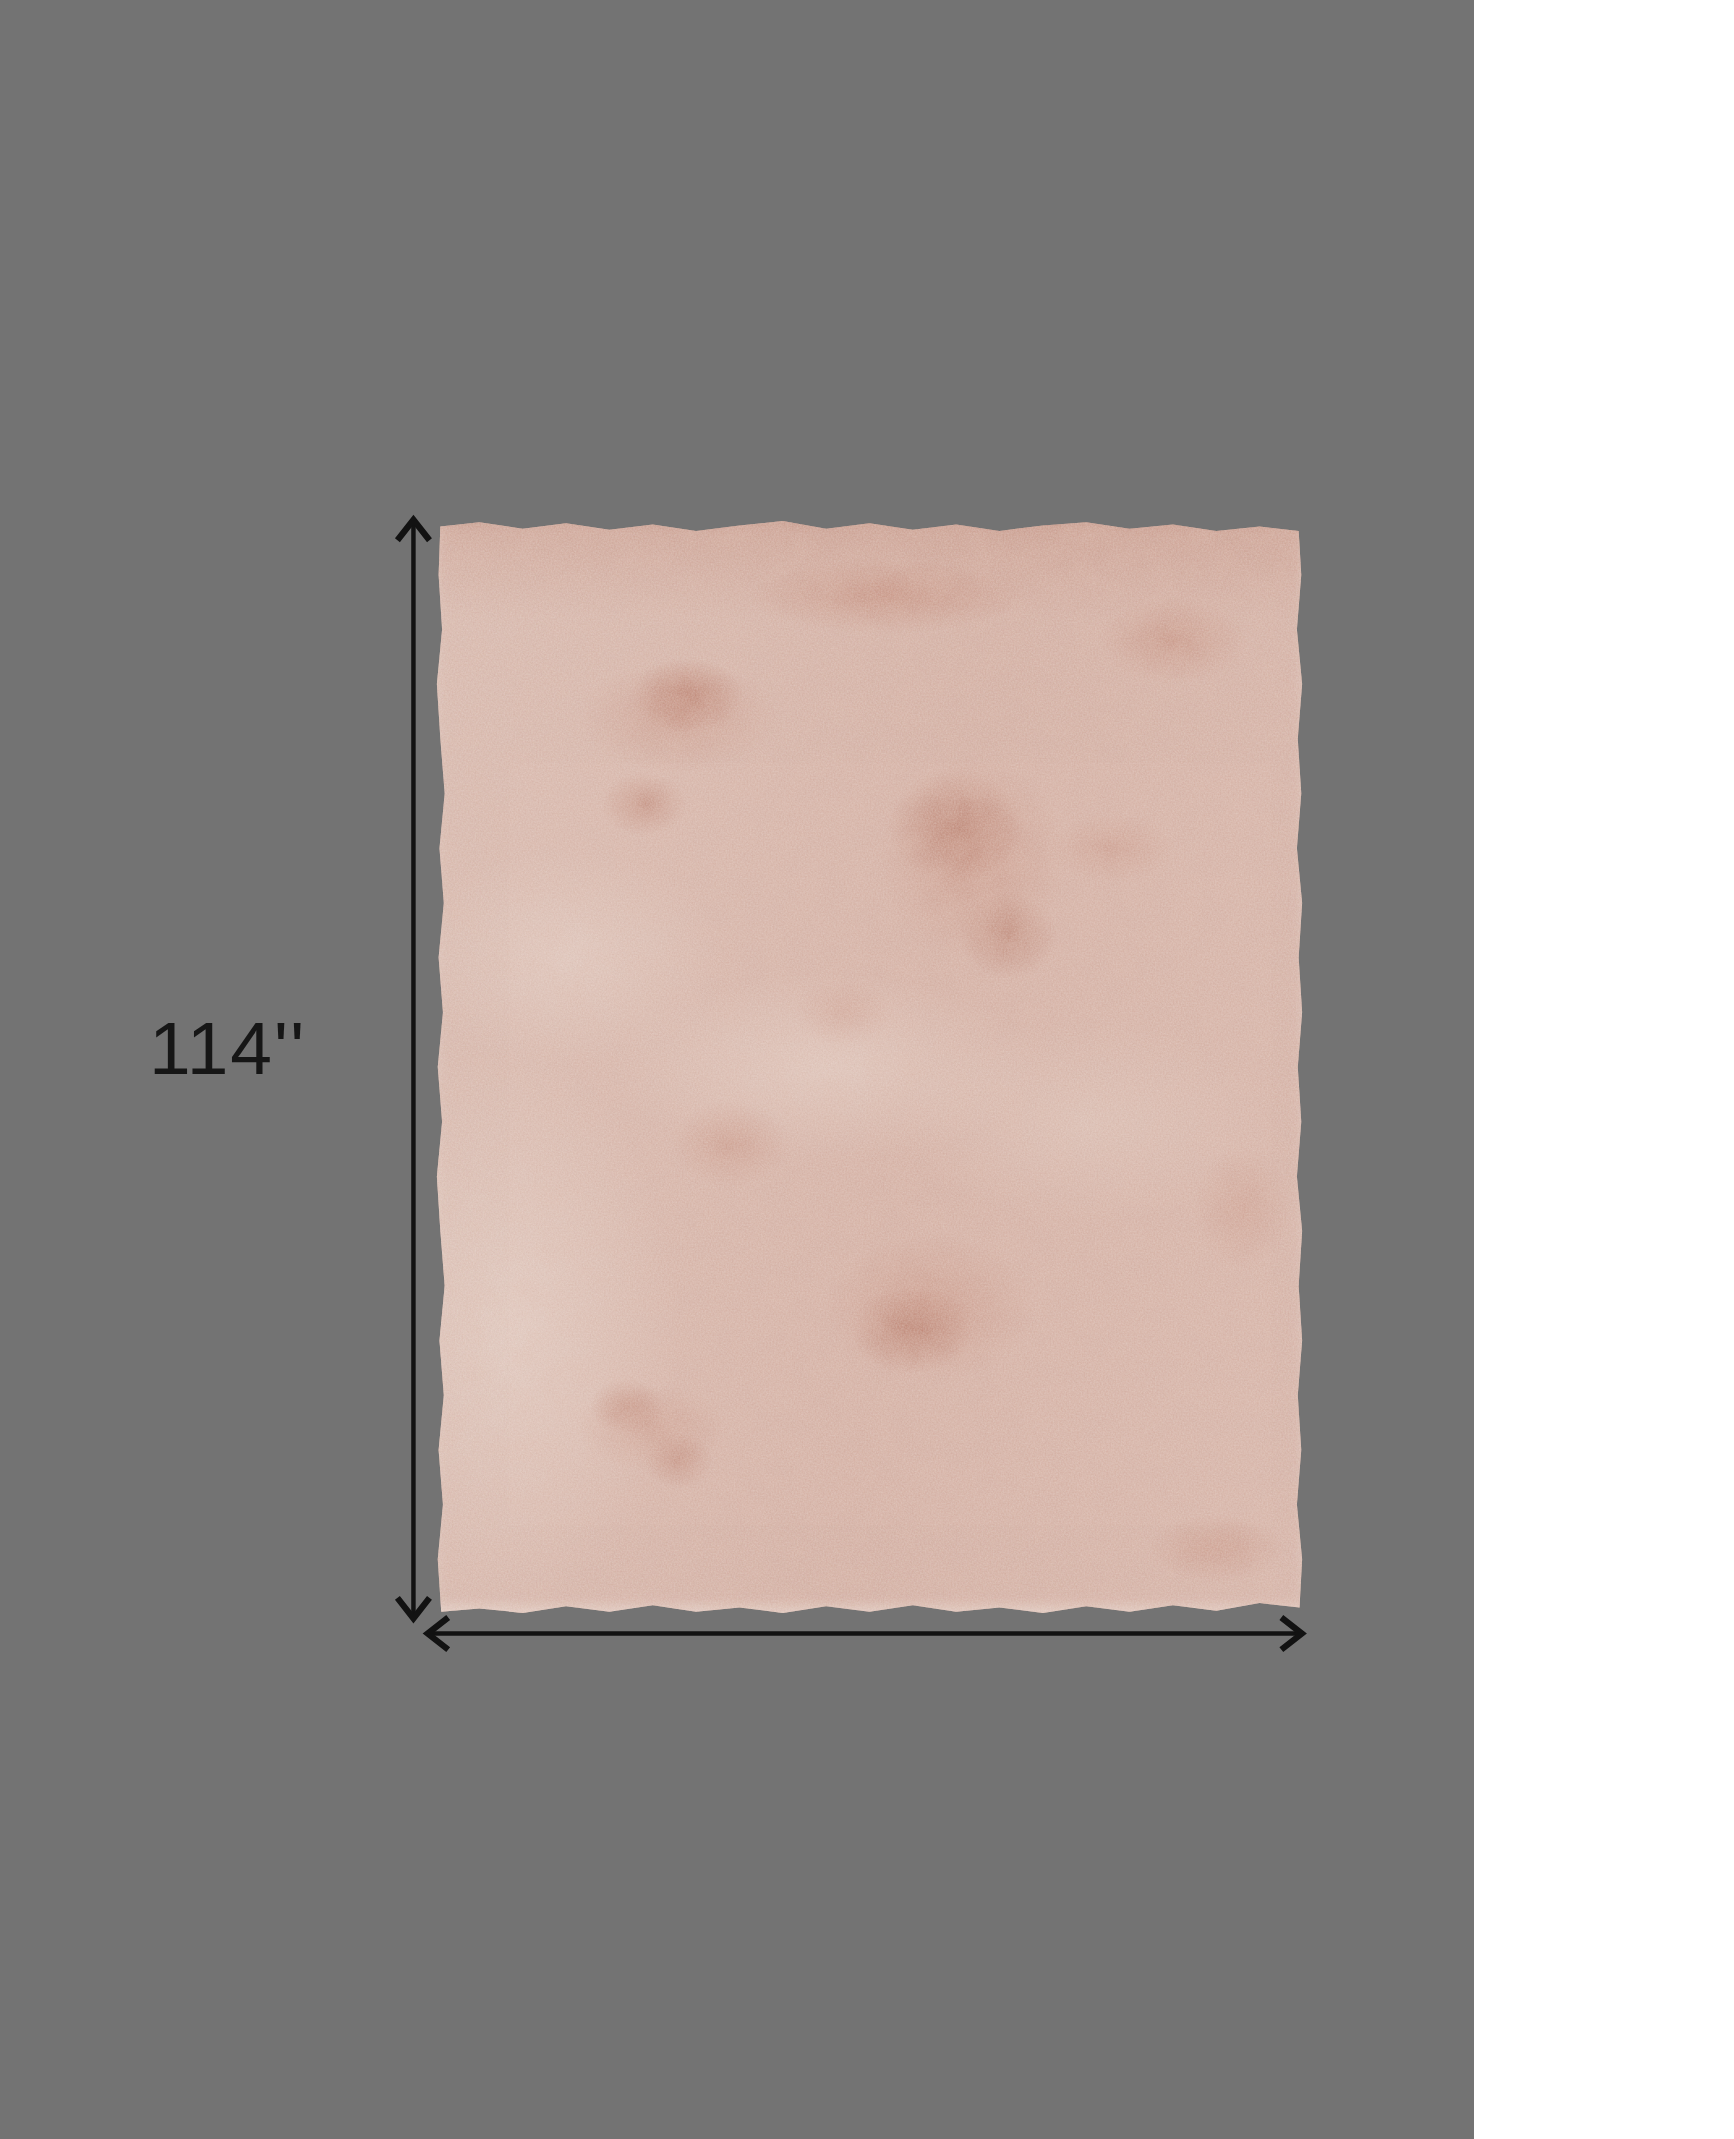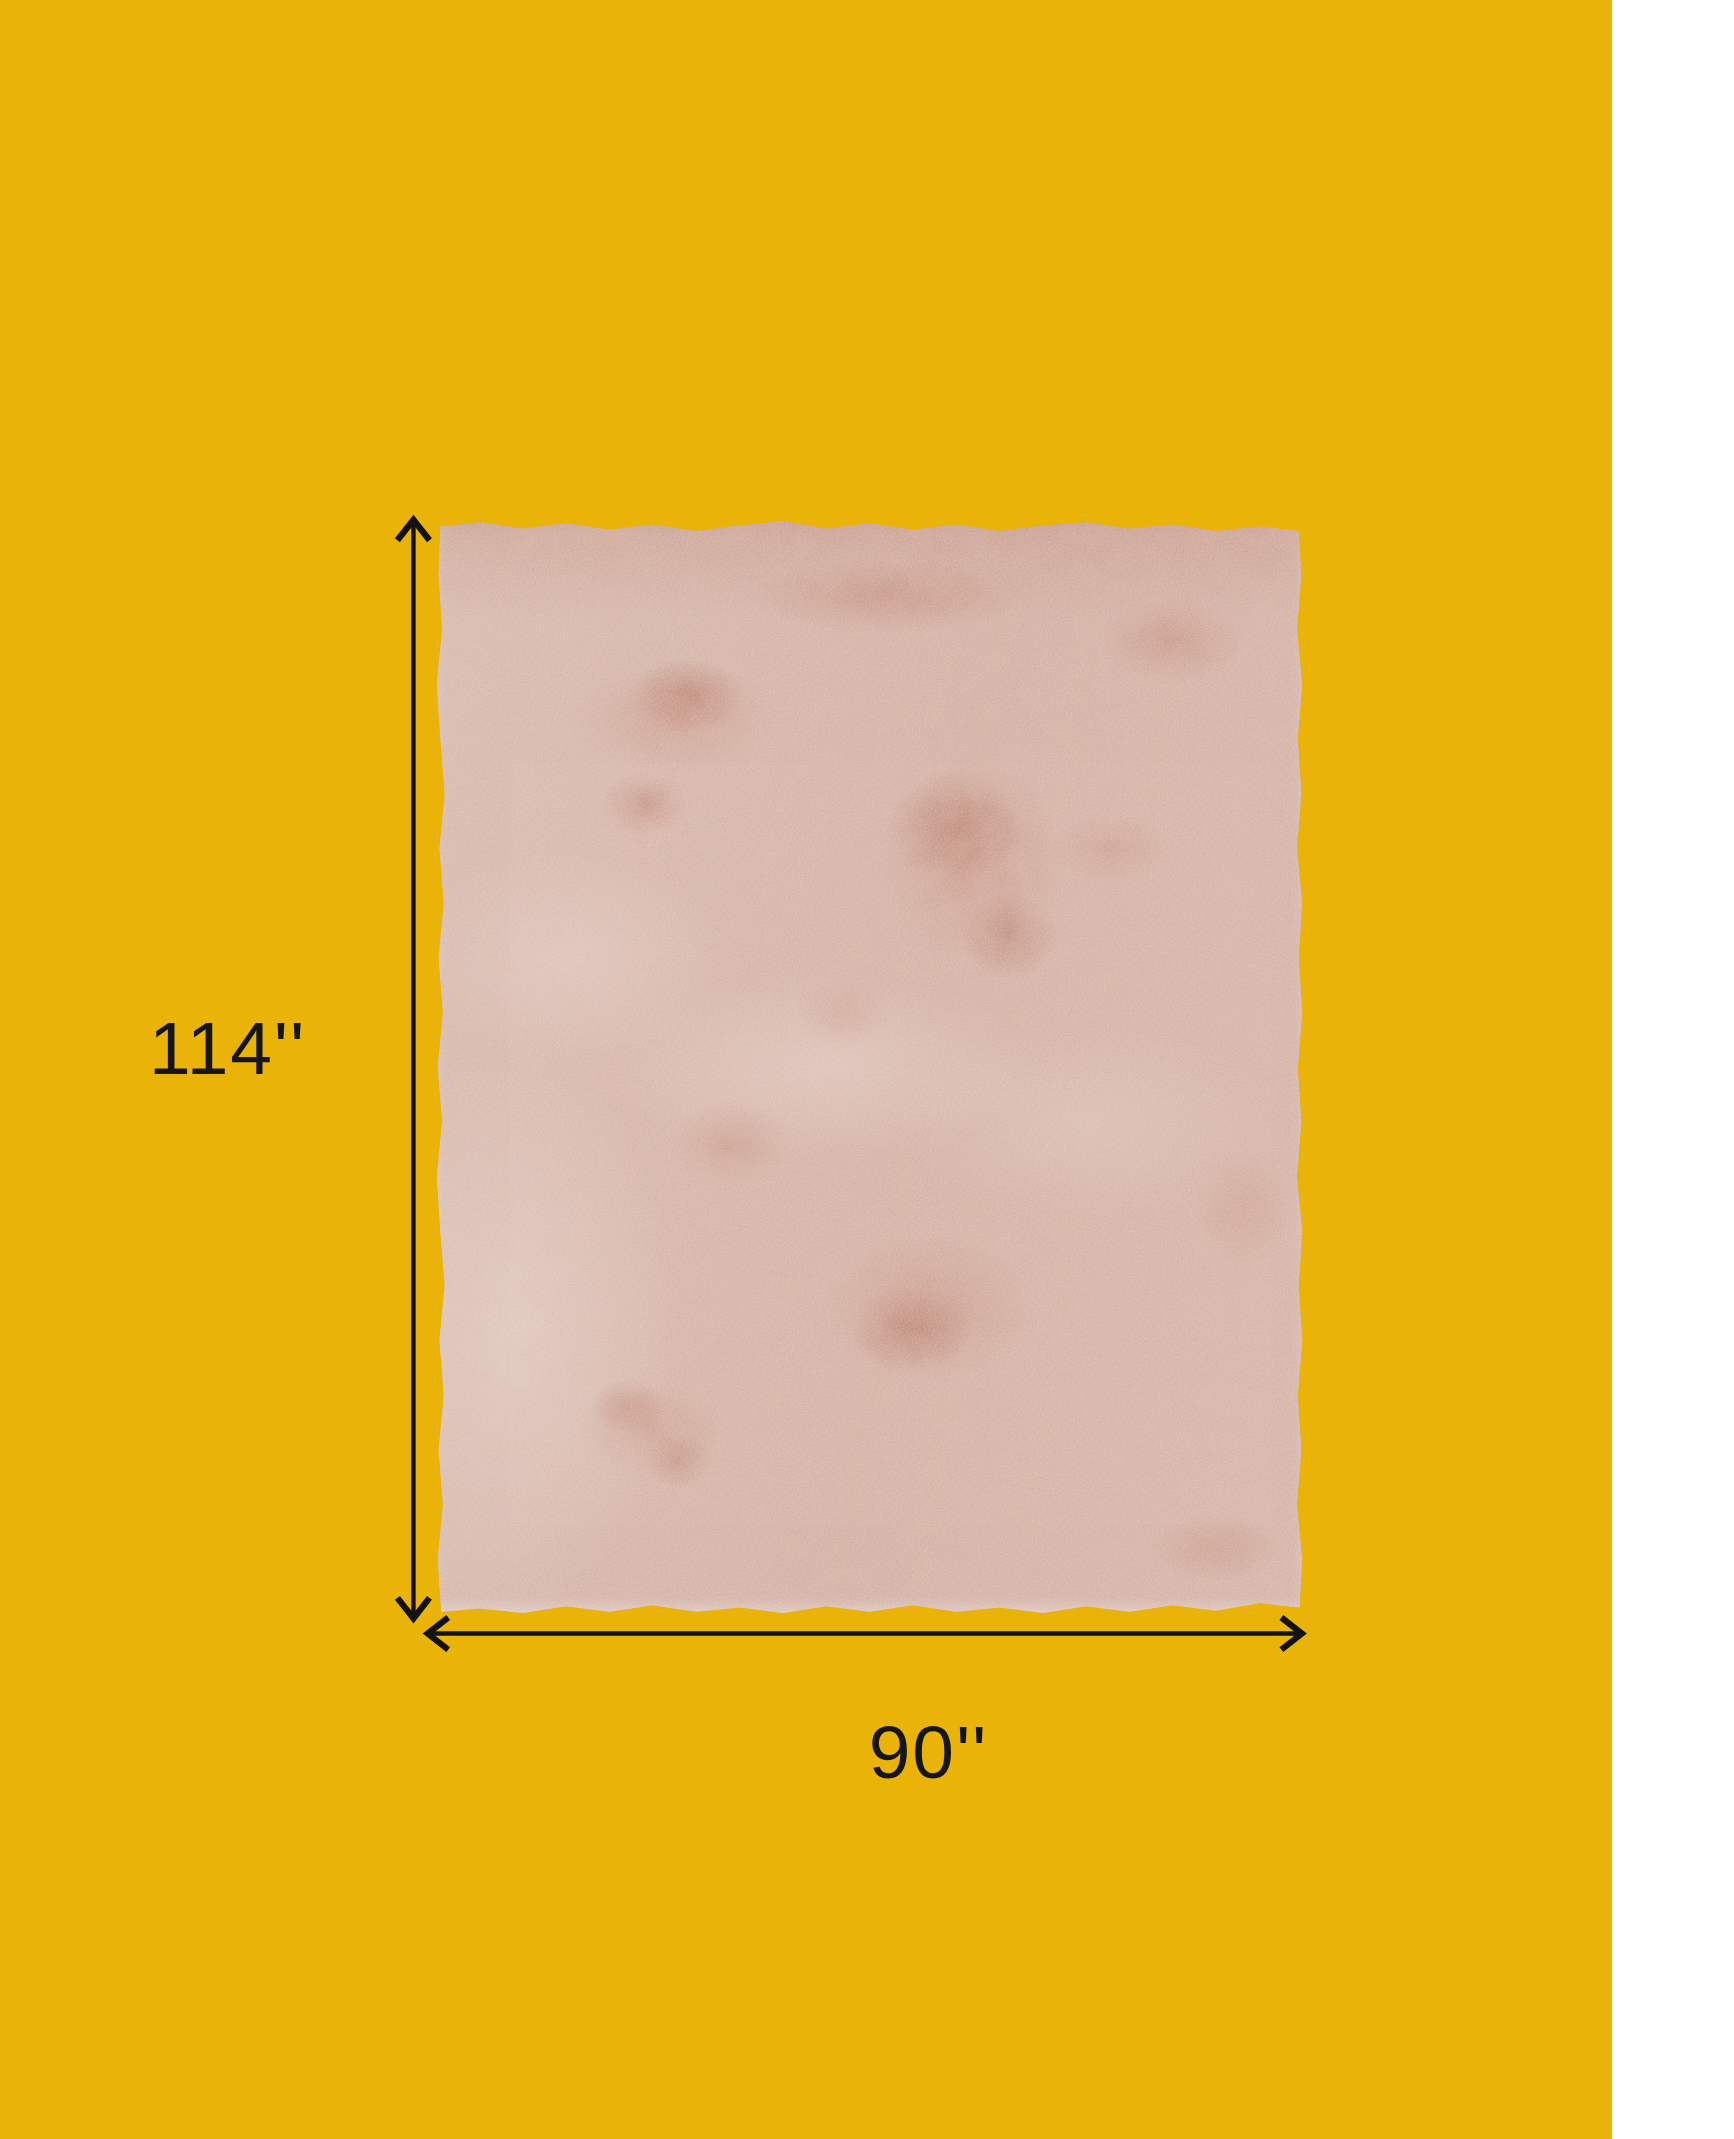--- a/index.html
+++ b/index.html
@@ -3,23 +3,23 @@
 <meta charset="utf-8">
 <style>
   html, body {
     margin: 0;
     padding: 0;
     background: #ffffff;
     font-family: "Liberation Sans", sans-serif;
   }
   .canvas {
     position: relative;
-    width: 1612px;
+    width: 1474px;
     height: 2140px;
-    background: #eab308;
+    background: #737373;
     overflow: hidden;
   }
 
   
   .rug {
     position: absolute;
     left: 436px;
     top: 520px;
     width: 867px;
     height: 1094px;
@@ -159,16 +159,15 @@
 
     <g fill="none" stroke="#121212" stroke-linecap="butt" stroke-linejoin="miter">
       <line x1="482" y1="1833" x2="1459" y2="1833" stroke-width="5" stroke="#121212"></line>
       <polyline points="503,1815 480,1833 503,1851" stroke-width="7" stroke="#121212"></polyline>
       <polyline points="1438,1815 1461,1833 1438,1851" stroke-width="7" stroke="#121212"></polyline>
     </g>
   </svg>
 
   <div class="dim-label height">114''</div>
 
-  <div class="dim-label width">90''</div>
 
 </div>
 
 
 </body></html>

